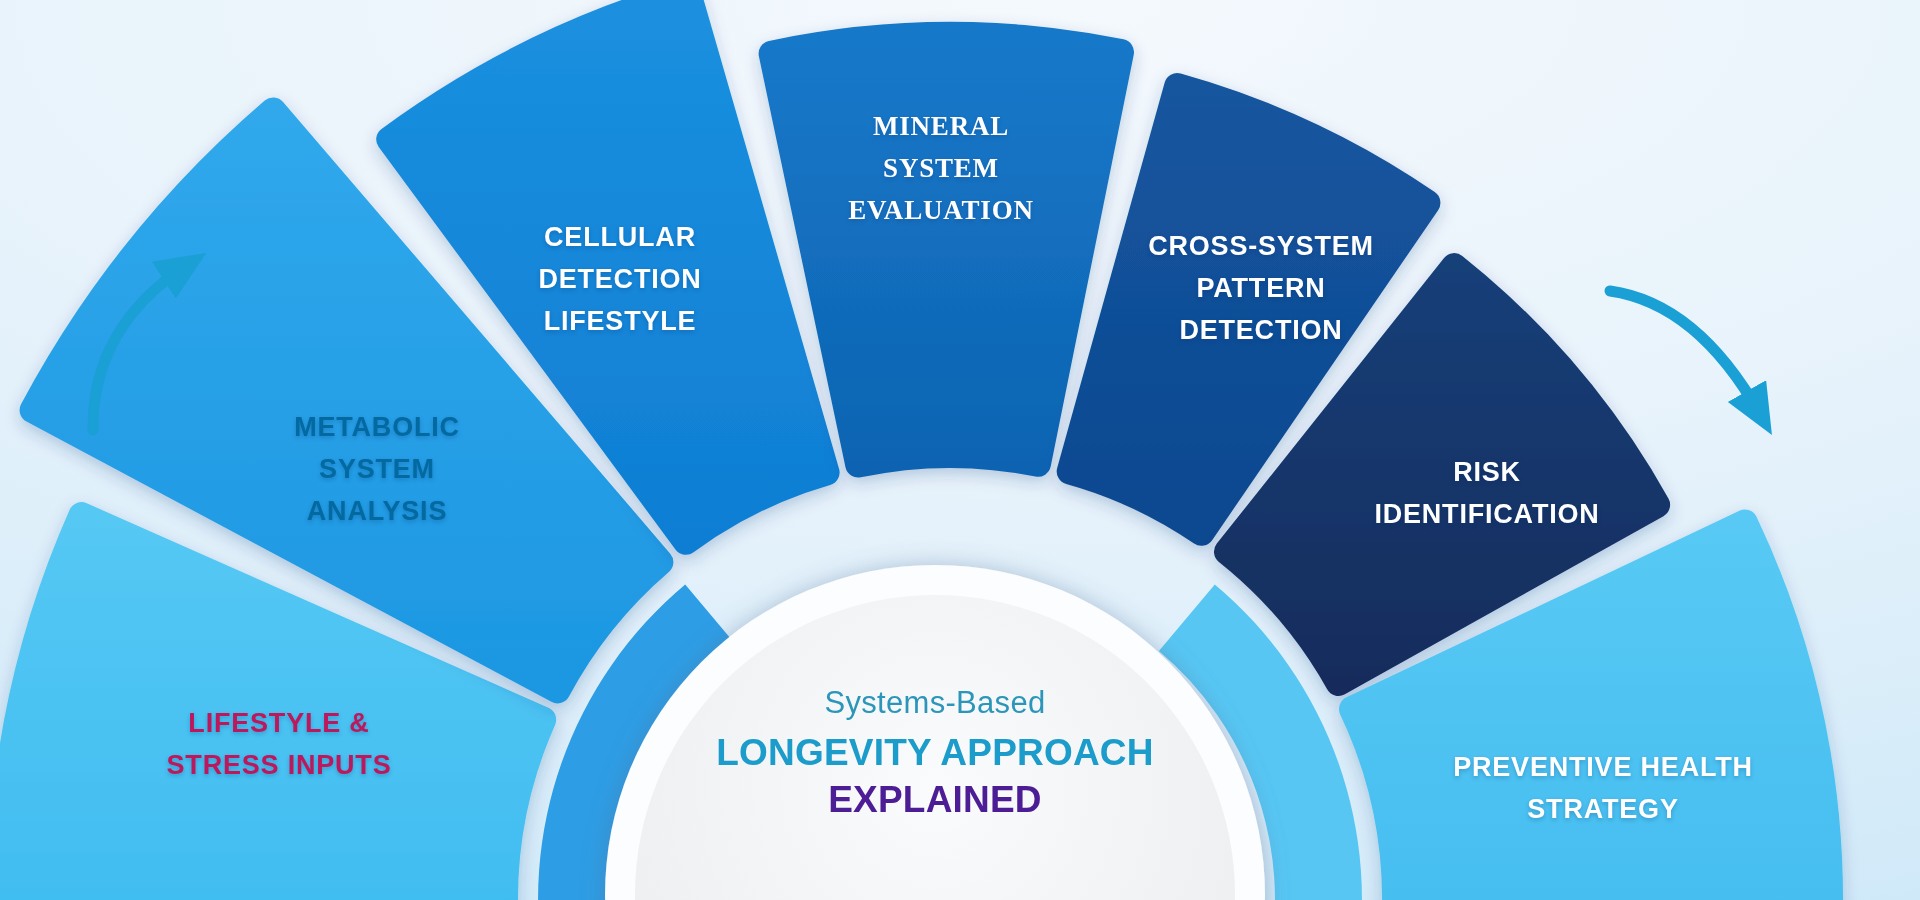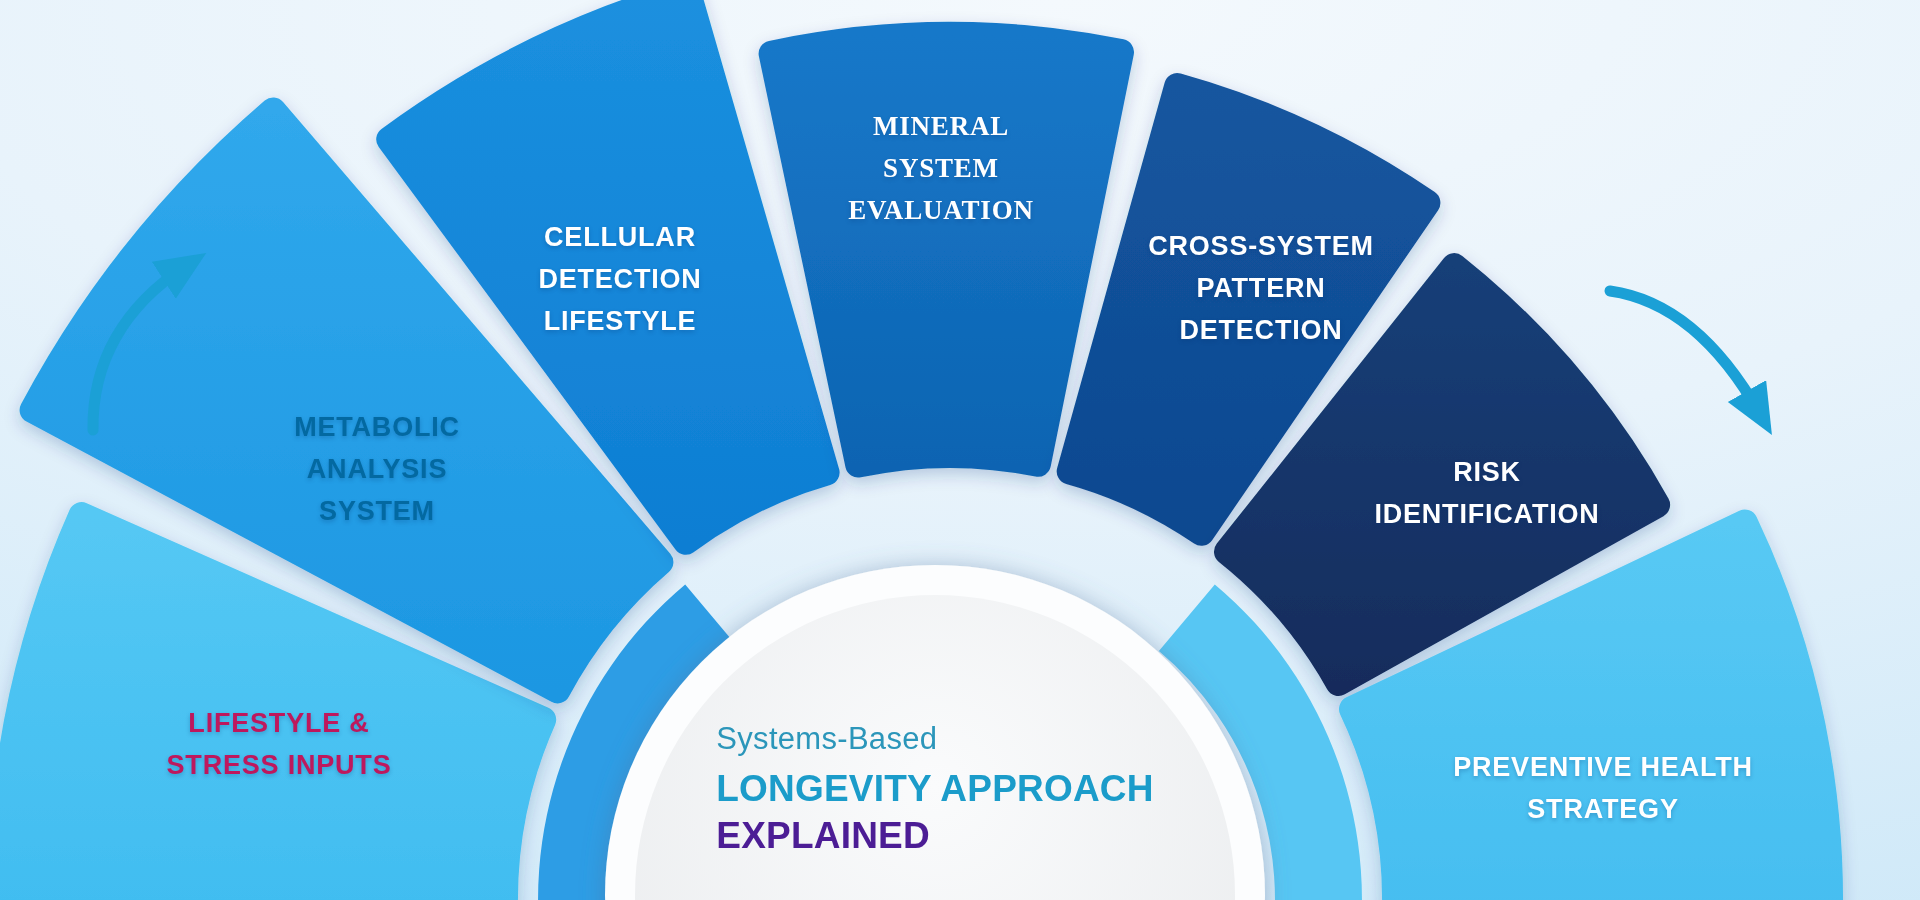--- a/index.html
+++ b/index.html
@@ -10,22 +10,22 @@
   .stage{position:relative;width:1920px;height:900px;overflow:hidden;}
   svg#diagram{position:absolute;left:0;top:0;width:1920px;height:900px;display:block;}
   #labels{position:absolute;left:0;top:0;width:1920px;height:900px;pointer-events:none;}
   .wedge-label{
     position:absolute;transform:translate(-50%,-50%);
     text-align:center;white-space:nowrap;
     font-size:27px;font-weight:800;letter-spacing:.8px;line-height:42px;
     text-shadow:0 2px 4px rgba(8,52,110,.28);
   }
   #center-text{
-    position:absolute;left:935px;top:790px;transform:translate(-50%,-50%);
-    text-align:left;white-space:nowrap;pointer-events:none;
+    position:absolute;left:935px;top:754px;transform:translate(-50%,-50%);
+    text-align:center;white-space:nowrap;pointer-events:none;
   }
   #center-text .kicker{font-size:31px;font-weight:500;letter-spacing:.3px;margin-bottom:8px;}
   #center-text .main{font-size:37px;font-weight:800;letter-spacing:.2px;line-height:47px;}
 </style>
 </head>
 <body style="background: radial-gradient(130% 115% at 55% 0%, rgb(244, 249, 253) 0%, rgb(232, 243, 251) 45%, rgb(205, 232, 248) 100%);">
 
 <div class="stage">
 
   <svg id="diagram" viewBox="0 0 1920 900" xmlns="http://www.w3.org/2000/svg">
@@ -95,22 +95,22 @@
       </g>
   </svg>
 
   <div id="labels">
       <div class="wedge-label" style="left: 279px; top: 744px; color: #be185d; text-align: center;">
         <div>LIFESTYLE &amp;</div>
         <div>STRESS INPUTS</div>
       </div>
       <div class="wedge-label" style="left: 377px; top: 469px; color: #0369a1;">
         <div>METABOLIC</div>
+        <div>SYSTEM</div>
         <div>ANALYSIS</div>
-        <div>SYSTEM</div>
       </div>
       <div class="wedge-label" style="left: 620px; top: 279px; color: rgb(255, 255, 255);">
         <div>CELLULAR</div>
         <div>DETECTION</div>
         <div>LIFESTYLE</div>
       </div>
       <div class="wedge-label" style="left: 941px; top: 168px; color: rgb(255, 255, 255); font-family: Liberation Serif, serif;">
         <div>MINERAL</div>
         <div>SYSTEM</div>
         <div>EVALUATION</div>

